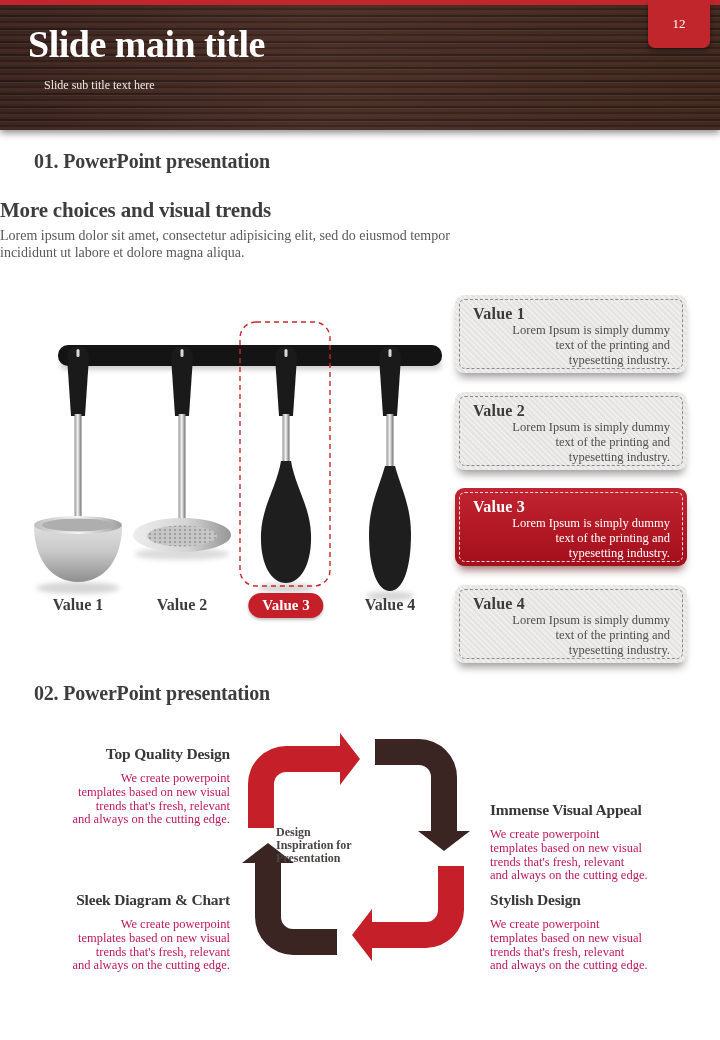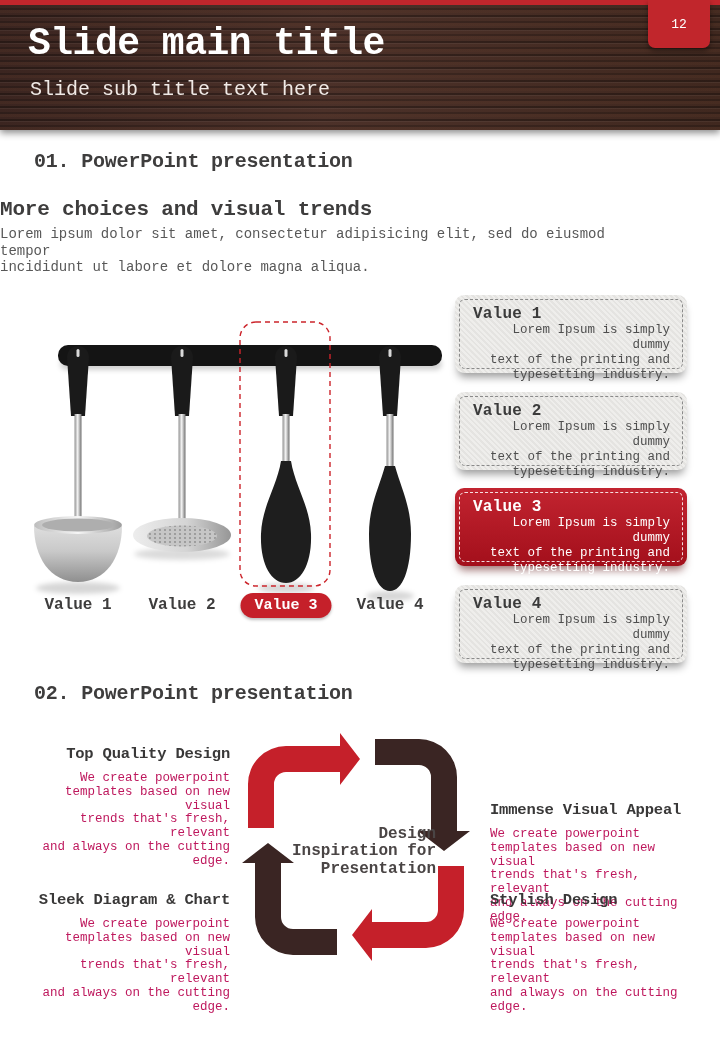--- a/index.html
+++ b/index.html
@@ -1,34 +1,34 @@
 <!DOCTYPE html>
 <html><head>
 <meta charset="utf-8">
 <style>
   html,body{margin:0;padding:0;background:#888;}
   .page{position:relative;width:720px;height:1040px;background:#ffffff;overflow:hidden;
-        font-family:Liberation Mono, monospace;margin:0 auto;}
+        font-family:Liberation Serif, serif;margin:0 auto;}
   
   .header{position:absolute;left:0;top:0;width:720px;height:130px;
     background-color:#442a24;
     background-image:
       repeating-linear-gradient(180deg,
         rgba(0,0,0,0) 0 2px, rgba(0,0,0,.30) 2px 4px,
         rgba(255,255,255,.05) 4px 5px, rgba(0,0,0,0) 5px 8px,
         rgba(0,0,0,.20) 8px 10px, rgba(90,55,40,.25) 10px 13px),
       linear-gradient(90deg,#3b2520,#4c3129 45%,#40281f);
     box-shadow:0 3px 7px rgba(0,0,0,.45);}
   .redstrip{position:absolute;left:0;top:0;width:720px;height:5px;background:#c1262c;}
   .pagetab{position:absolute;right:10px;top:0;width:62px;height:48px;background:#c1262c;
     border-radius:0 0 7px 7px;display:flex;align-items:center;justify-content:center;
     color:#fff;font-size:13px;box-shadow:0 3px 5px rgba(0,0,0,.4);}
   .maintitle{position:absolute;left:28px;top:22px;color:#ffffff;font-size:38px;
     font-weight:bold;letter-spacing:-.5px;}
-  .subtitle{position:absolute;left:30px;top:78px;color:#f0eae6;font-size:20px;}
+  .subtitle{position:absolute;left:44px;top:78px;color:#f0eae6;font-size:12px;}
   
   .secheading{position:absolute;left:34px;font-size:20px;font-weight:bold;color:#3e3d3d;
     letter-spacing:-.2px;}
   
   .intro{position:absolute;left:0;top:198px;width:644px;text-align:left;}
   .intro h3{margin:0;font-size:21px;font-weight:bold;color:#3e3d3d;letter-spacing:-.2px;}
   .intro p{margin:5px 0 0 0;font-size:14px;color:#585858;line-height:1.18;}
   .preline{white-space:pre-line;}
   
   .ulabel{position:absolute;top:596px;transform:translateX(-50%);font-size:16px;
@@ -47,22 +47,22 @@
   .card.red{background:#b5161f;
     background-image:linear-gradient(180deg,#c22430,#a30f1b);
     box-shadow:0 7px 9px -3px rgba(80,0,0,.55);}
   .card.red .inner{border-color:rgba(255,255,255,.85);}
   .card.red h4,.card.red p{color:#ffffff;}
   
   .block{position:absolute;width:202px;}
   .block h4{margin:0;font-size:15.5px;font-weight:bold;color:#393838;letter-spacing:-.2px;}
   .block p{margin:9px 0 0 0;font-size:12.5px;color:#be185d;line-height:1.1;}
   .block.right-align{text-align:right;}
-  .centerlabel{position:absolute;left:276px;top:826px;width:160px;text-align:right;
-    font-size:16px;font-weight:bold;color:#4a4545;line-height:1.08;}
+  .centerlabel{position:absolute;left:276px;top:826px;width:160px;text-align:left;
+    font-size:12px;font-weight:bold;color:#4a4545;line-height:1.08;}
   .diagram{position:absolute;left:236px;top:727px;}
   .utensils{position:absolute;left:18px;top:316px;}
 </style>
 </head>
 <body>
 
 <div class="page">
 
   <div class="header">
     <div class="redstrip"></div>

